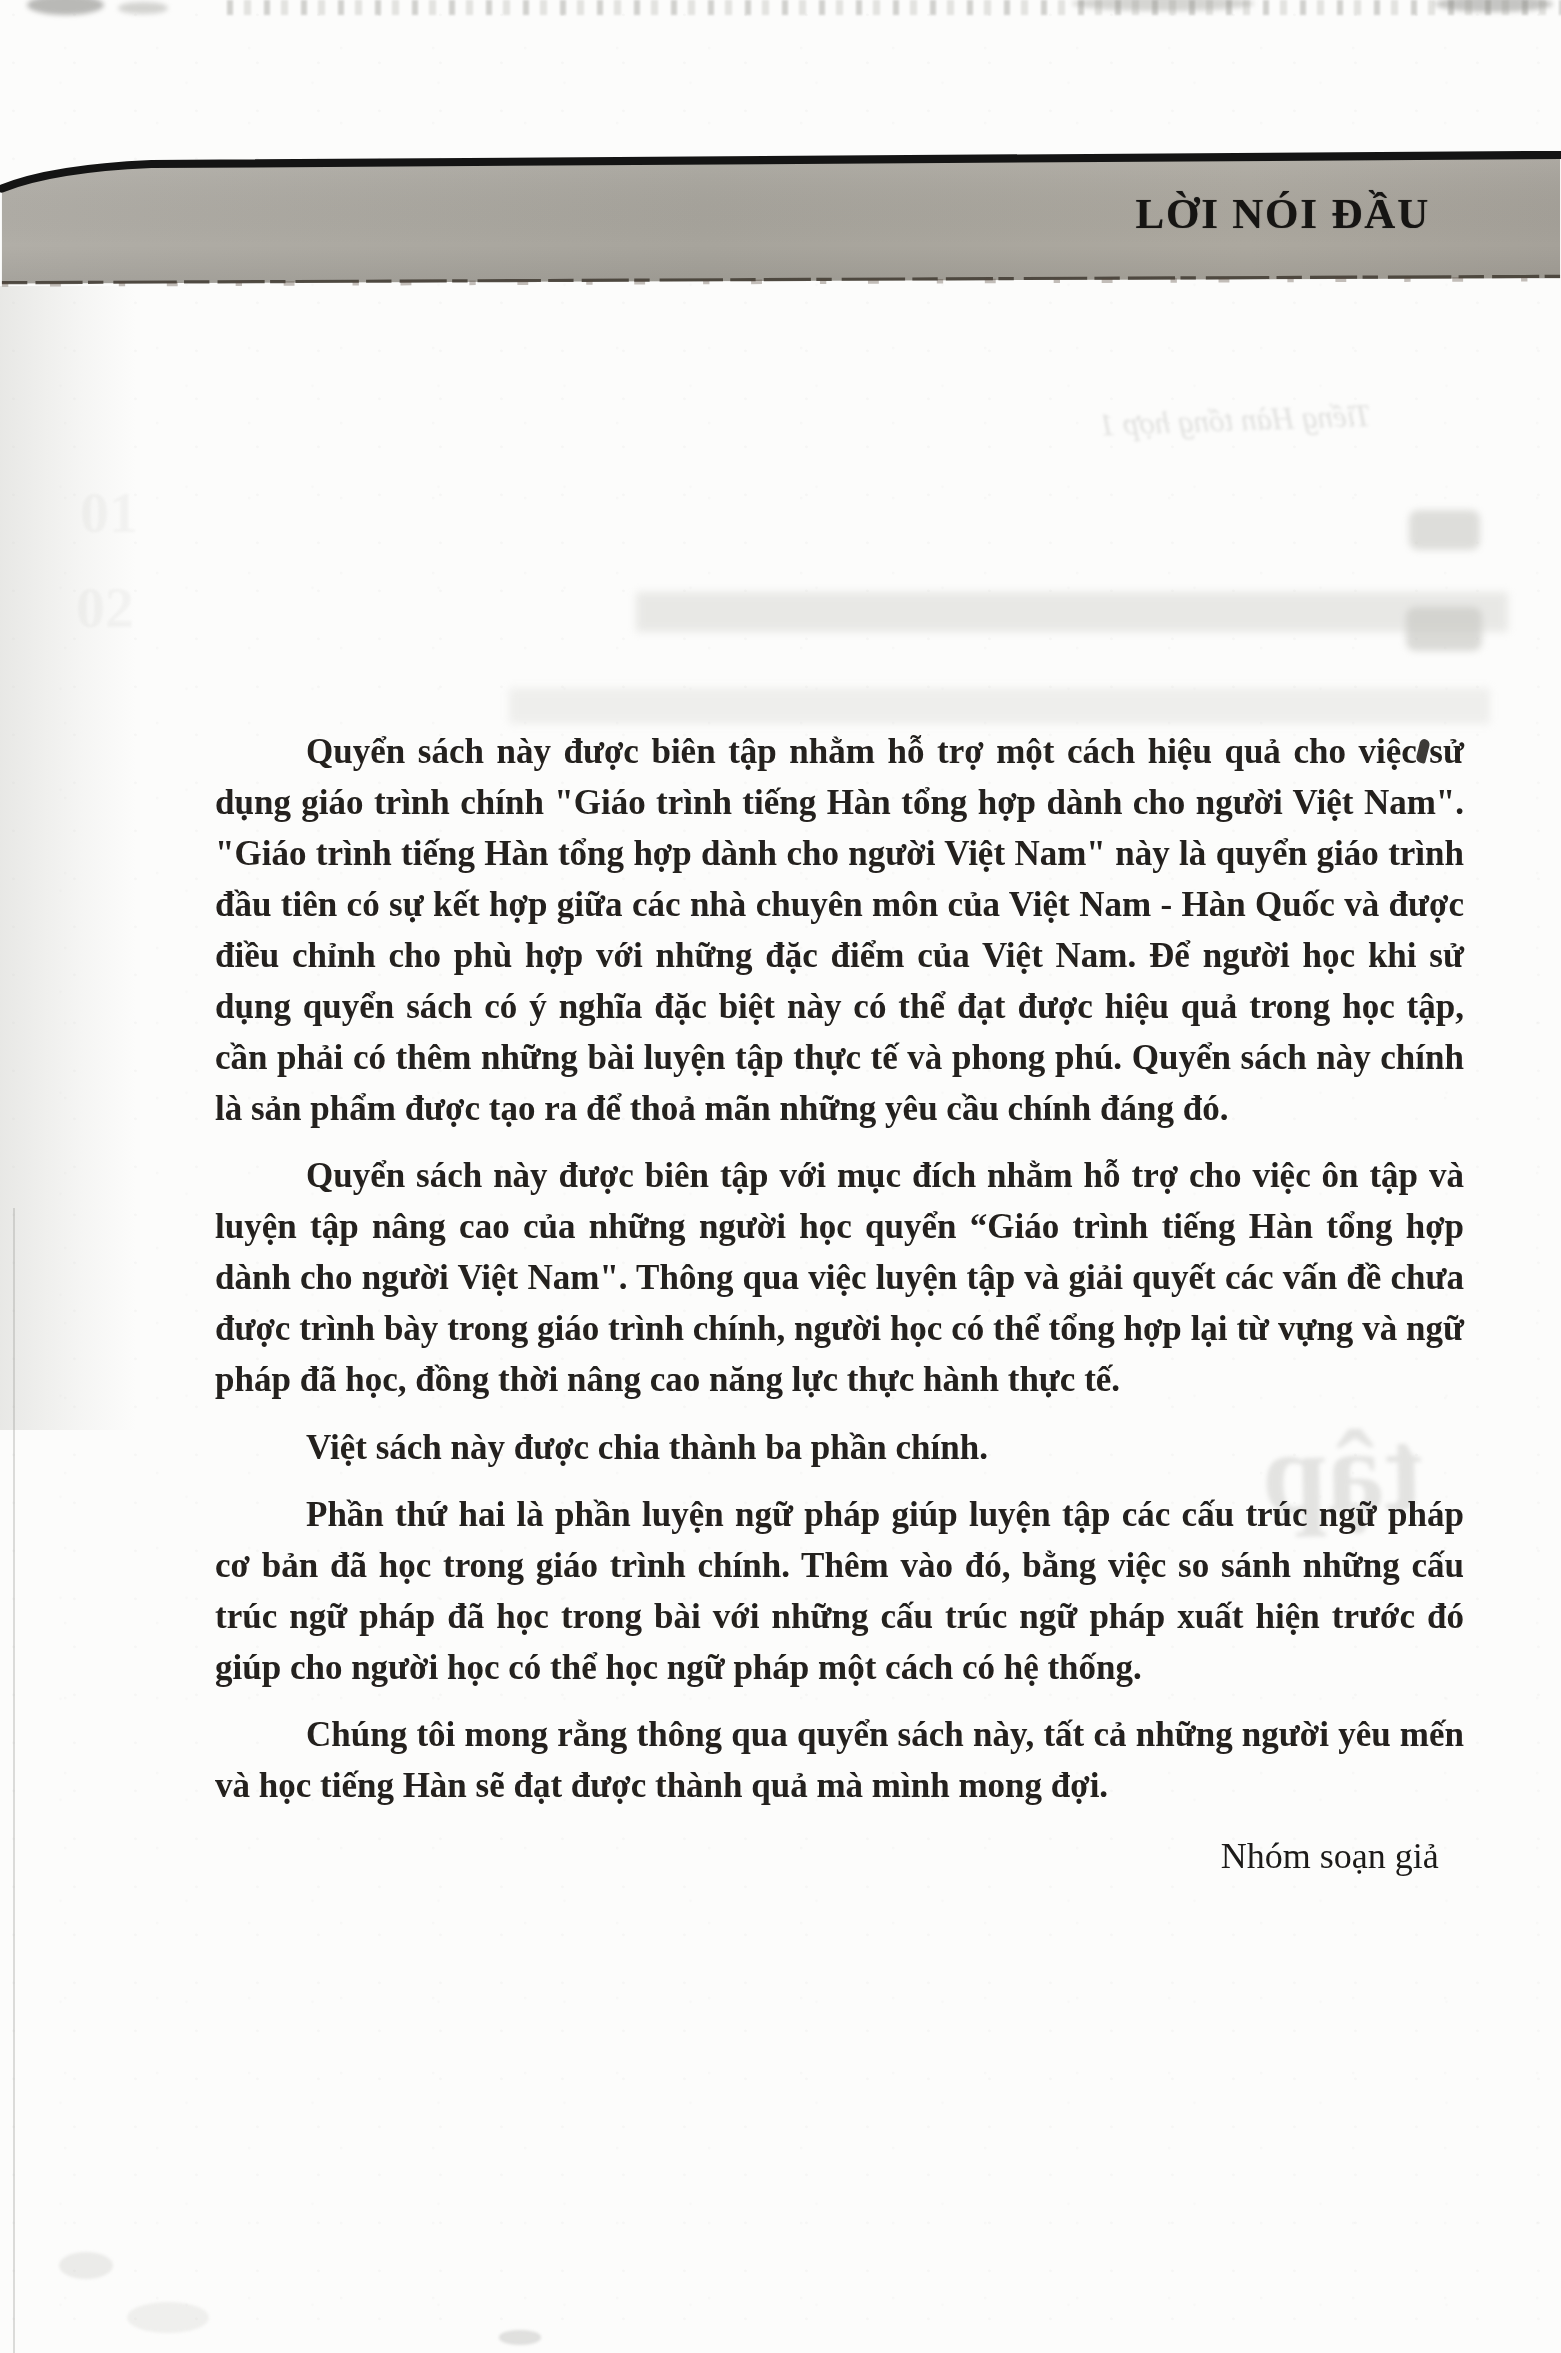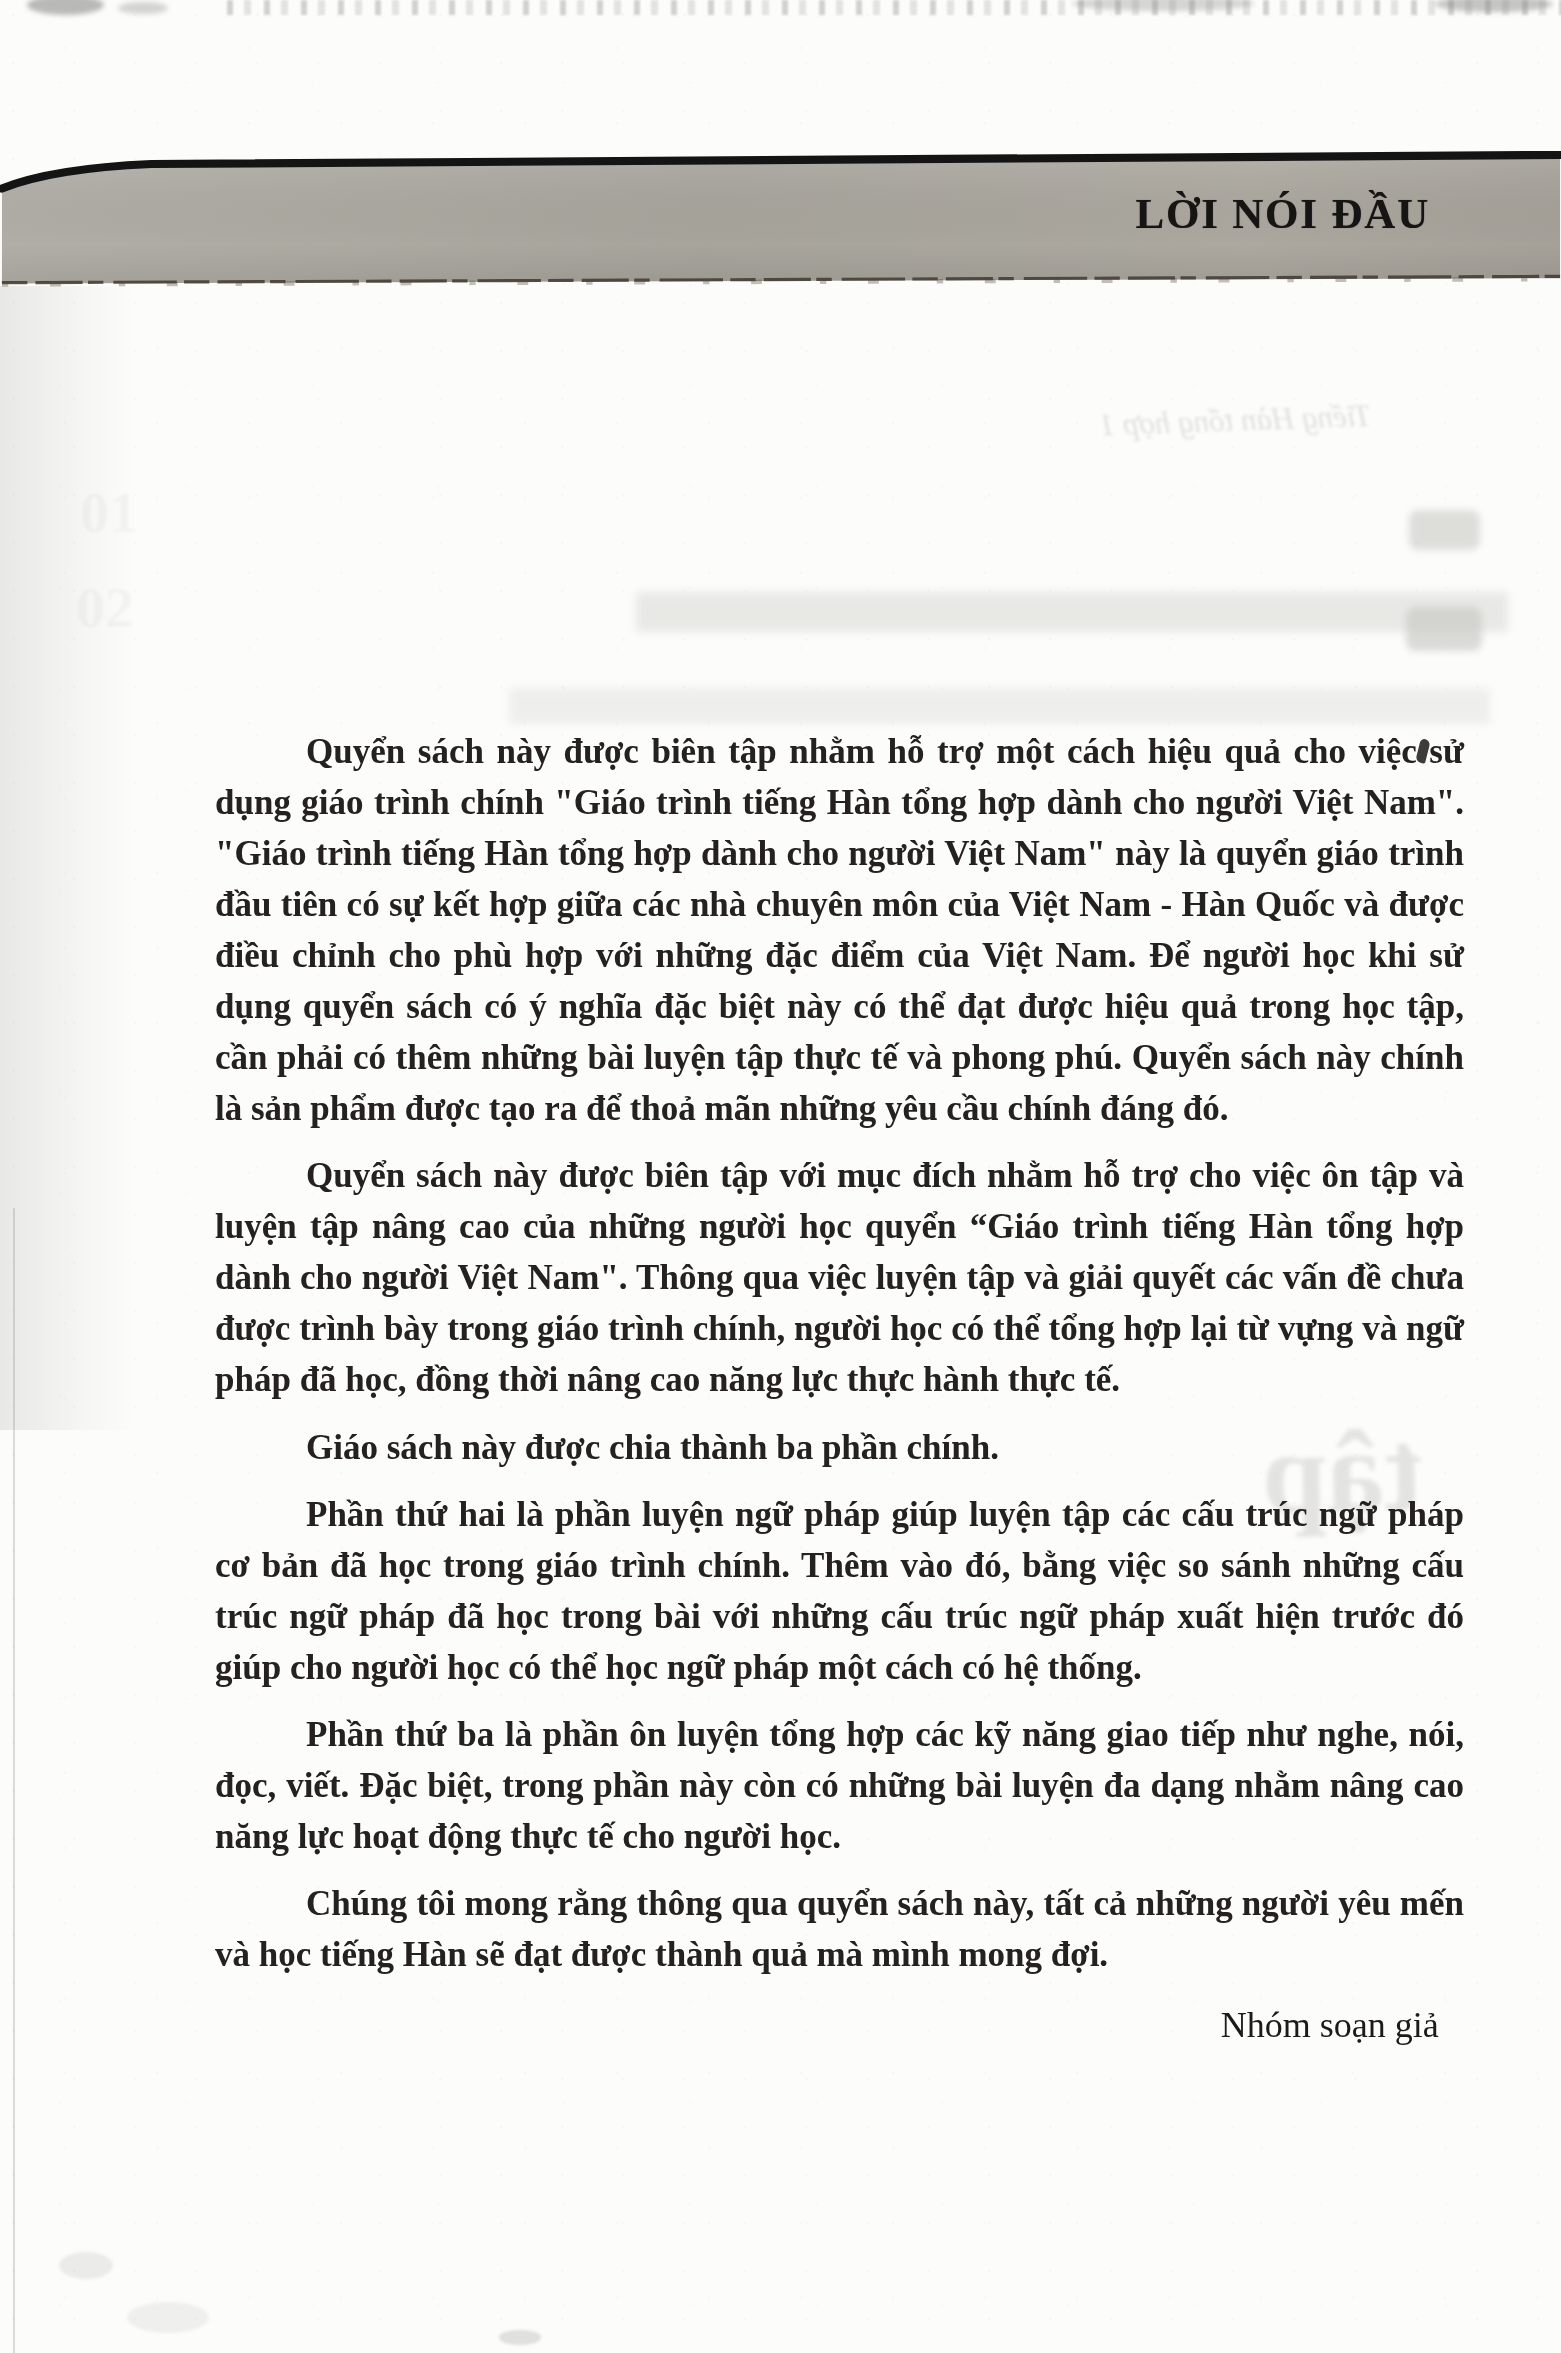--- a/index.html
+++ b/index.html
@@ -170,21 +170,20 @@
   <div class="ghost-blob g1"></div>
   <div class="ghost-blob g2"></div>
   <div class="ghost-bar r1"></div>
   <div class="ghost-bar r2"></div>
   <div class="ghost ghost-watermark">tập</div>
   <div class="ink-fleck"></div>
 
   <div class="body-text">
     <p>Quyển sách này được biên tập nhằm hỗ trợ một cách hiệu quả cho việc sử dụng giáo trình chính "Giáo trình tiếng Hàn tổng hợp dành cho người Việt Nam". "Giáo trình tiếng Hàn tổng hợp dành cho người Việt Nam" này là quyển giáo trình đầu tiên có sự kết hợp giữa các nhà chuyên môn của Việt Nam - Hàn Quốc và được điều chỉnh cho phù hợp với những đặc điểm của Việt Nam. Để người học khi sử dụng quyển sách có ý nghĩa đặc biệt này có thể đạt được hiệu quả trong học tập, cần phải có thêm những bài luyện tập thực tế và phong phú. Quyển sách này chính là sản phẩm được tạo ra để thoả mãn những yêu cầu chính đáng đó.</p>
     <p>Quyển sách này được biên tập với mục đích nhằm hỗ trợ cho việc ôn tập và luyện tập nâng cao của những người học quyển “Giáo trình tiếng Hàn tổng hợp dành cho người Việt Nam". Thông qua việc luyện tập và giải quyết các vấn đề chưa được trình bày trong giáo trình chính, người học có thể tổng hợp lại từ vựng và ngữ pháp đã học, đồng thời nâng cao năng lực thực hành thực tế.</p>
-    <p>Giáo sách này được chia thành ba phần chính.</p>
+    <p>Việt sách này được chia thành ba phần chính.</p>
     <p>Phần thứ hai là phần luyện ngữ pháp giúp luyện tập các cấu trúc ngữ pháp cơ bản đã học trong giáo trình chính. Thêm vào đó, bằng việc so sánh những cấu trúc ngữ pháp đã học trong bài với những cấu trúc ngữ pháp xuất hiện trước đó giúp cho người học có thể học ngữ pháp một cách có hệ thống.</p>
-    <p>Phần thứ ba là phần ôn luyện tổng hợp các kỹ năng giao tiếp như nghe, nói, đọc, viết. Đặc biệt, trong phần này còn có những bài luyện đa dạng nhằm nâng cao năng lực hoạt động thực tế cho người học.</p>
     <p>Chúng tôi mong rằng thông qua quyển sách này, tất cả những người yêu mến và học tiếng Hàn sẽ đạt được thành quả mà mình mong đợi.</p>
     <div class="signature">Nhóm soạn giả</div>
   </div>
 
 </div>
 
 
 </body></html>

